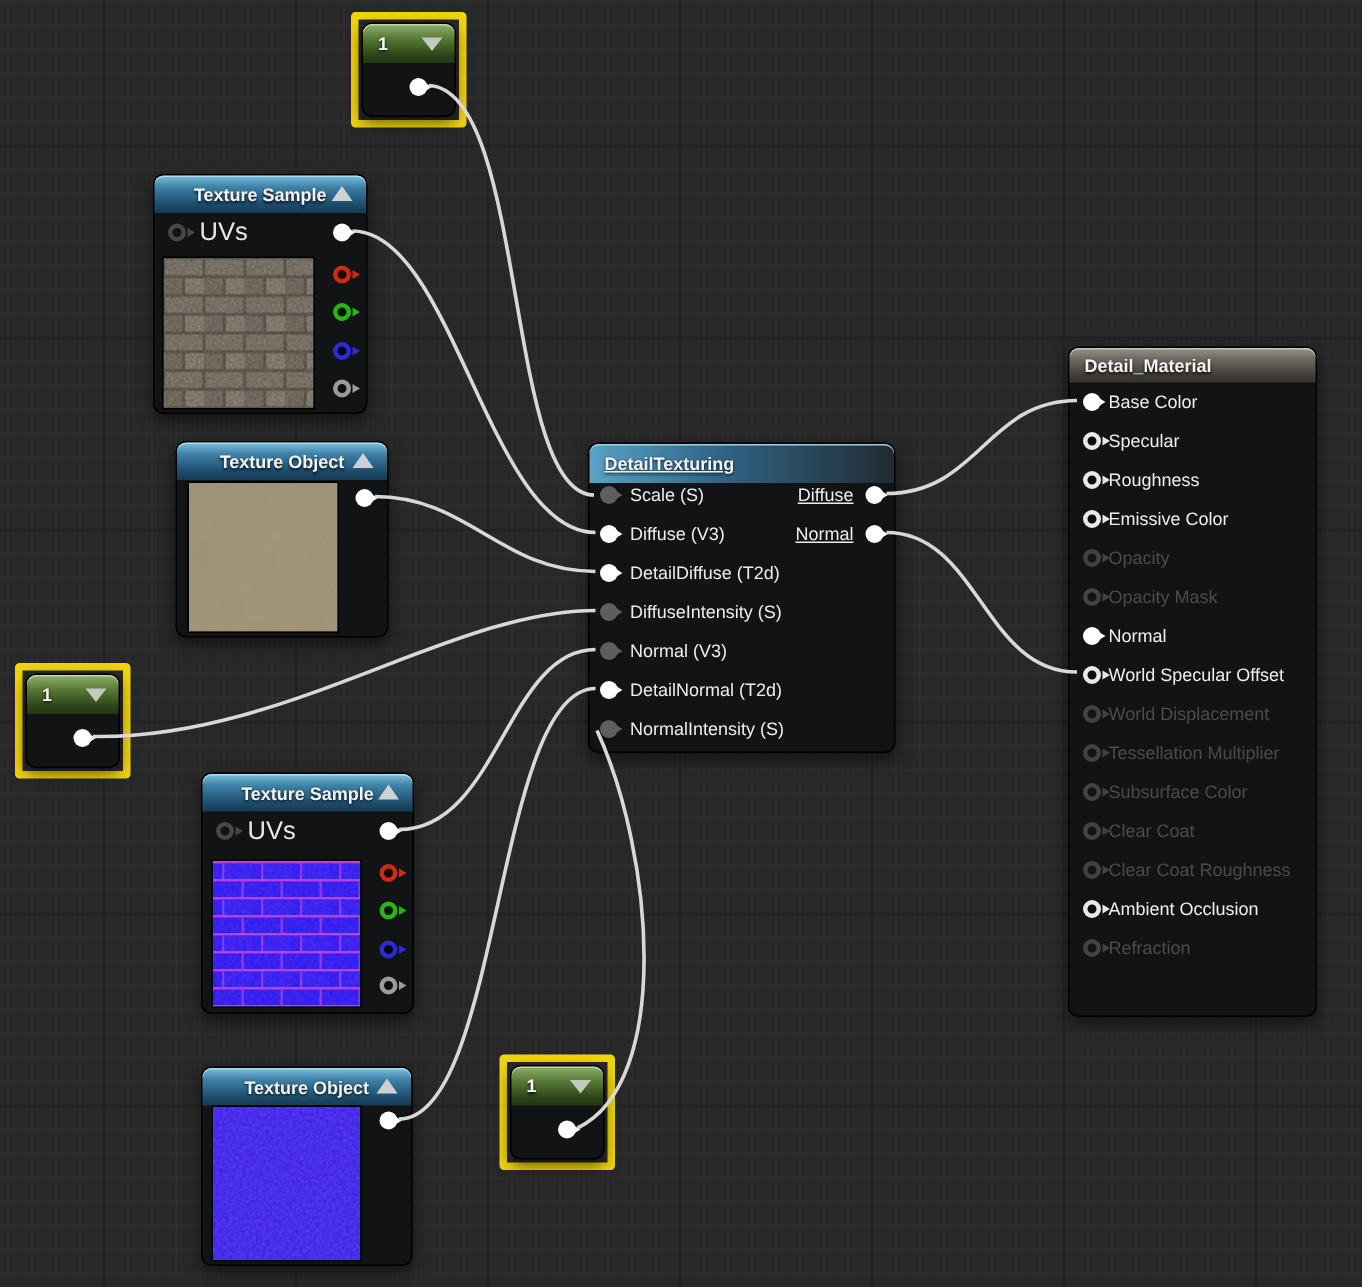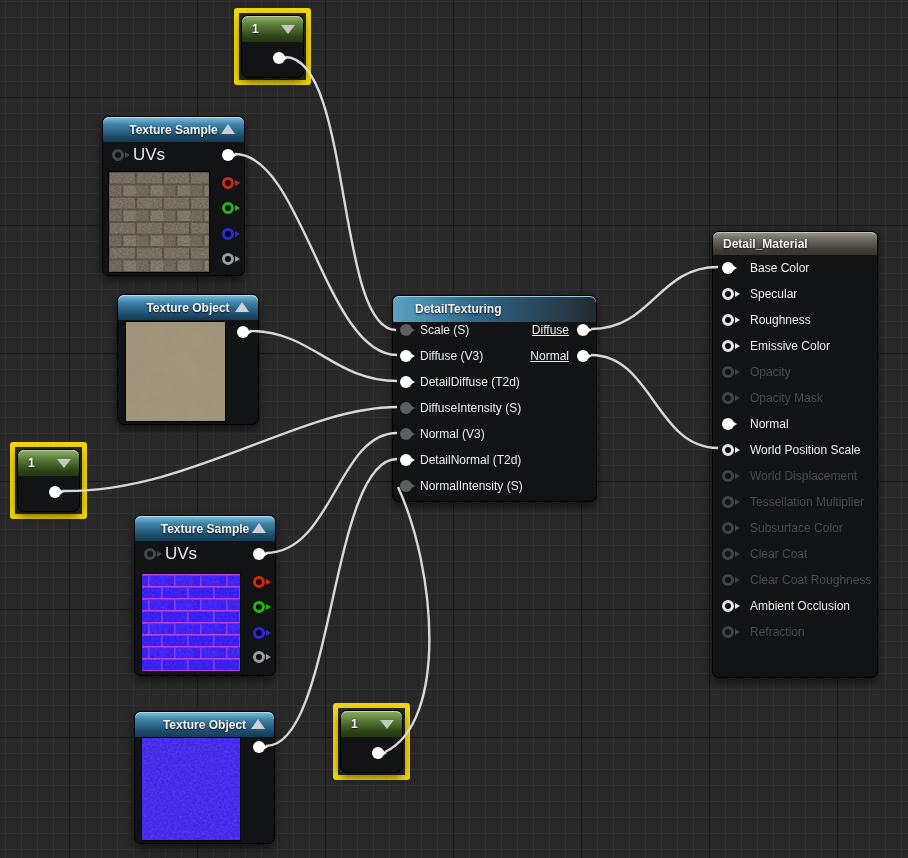--- a/index.html
+++ b/index.html
@@ -21,23 +21,23 @@
     box-shadow:0 4px 10px rgba(0,0,0,.55);
   }
   .hdr{
     position:absolute;left:0;right:0;top:0;display:flex;align-items:center;
     border-radius:6px 6px 0 0;color:#f3f3f3;font-size:12px;font-weight:bold;
     text-shadow:0 1px 2px rgba(0,0,0,.9);
   }
   .hdr-blue{height:25px;justify-content:center;
     background:linear-gradient(180deg,#7fc0e0 0%,#3f83a8 30%,#1d4c6b 78%,#163a52 100%);
     box-shadow:inset 0 1px 0 #aadcf2;}
-  .hdr-fn{height:26px;padding-left:22px;
+  .hdr-fn{height:26px;padding-left:10px;
     background:linear-gradient(90deg,#5aa2c6 0%,#30688a 40%,#222b31 100%);
-    box-shadow:inset 0 1px 0 #9fd0e6;}
+    box-shadow:inset 0 1px 0 #9fd0e6;text-decoration:underline;}
   .hdr-mat{height:23px;padding-left:10px;
     background:linear-gradient(180deg,#9a958c 0%,#6f6b62 30%,#403d36 80%,#36332d 100%);
     box-shadow:inset 0 1px 0 #ccc7bc;}
   .hdr-const{height:26px;padding-left:10px;
     background:linear-gradient(180deg,#90b06c 0%,#5a7e39 35%,#2c4418 80%,#223712 100%);
     box-shadow:inset 0 1px 0 #c0d4a6;}
   .tri-up{position:absolute;right:9px;top:7px;width:0;height:0;
     border-left:7px solid transparent;border-right:7px solid transparent;
     border-bottom:10px solid #ccd1d5;}
   .tri-down{position:absolute;right:8px;top:9px;width:0;height:0;
@@ -58,21 +58,21 @@
   .pin.abs{position:absolute;}
   
   .uvs-row{position:absolute;left:0;right:0;top:27px;height:22px;display:flex;
     align-items:center;padding-left:9px;gap:9px;color:#e8e8e8;font-size:17px;}
   .drow{height:26px;display:flex;align-items:center;padding-left:7px;gap:8px;
     color:#ededed;font-size:12px;}
   .orow{position:absolute;right:0;height:26px;display:flex;align-items:center;
     justify-content:flex-end;gap:8px;padding-right:7px;color:#ededed;font-size:12px;text-decoration:underline;}
   .dt-rows{position:absolute;left:0;right:0;top:21px;}
   .m-rows{position:absolute;left:0;right:0;top:23px;}
-  .mrow{height:26px;display:flex;align-items:center;padding-left:9px;gap:16px;font-size:12px;}
+  .mrow{height:26px;display:flex;align-items:center;padding-left:9px;gap:5px;font-size:12px;}
   .mrow .mlabel{color:#ededed;}
   .mrow.connected .pin{background:#fff;--pc:#fff;}
   .mrow.open .pin{border:3px solid #e8e8e8;background:#0c0c0c;--pc:#e8e8e8;}
   .mrow.disabled .pin{border:3px solid #424242;background:transparent;--pc:#424242;}
   .mrow.disabled .mlabel{color:#4b4b4b;}
   .cval{font-size:12px;font-weight:bold;color:#fff;text-shadow:0 1px 2px #000;}
   .hl{position:absolute;width:77px;height:77px;border:5px solid #f0d40c;border-radius:3px;}
   .thumb{position:absolute;border:1px solid #000;line-height:0;}
   .thumb svg{display:block;}
   .wires{position:absolute;left:0;top:0;pointer-events:none;}
@@ -248,21 +248,21 @@
           <span class="mlabel">Opacity Mask</span>
         </div>
 
         <div class="mrow connected">
           <span class="pin"></span>
           <span class="mlabel">Normal</span>
         </div>
 
         <div class="mrow open">
           <span class="pin"></span>
-          <span class="mlabel">World Position Scale</span>
+          <span class="mlabel">World Specular Offset</span>
         </div>
 
         <div class="mrow disabled">
           <span class="pin"></span>
           <span class="mlabel">World Displacement</span>
         </div>
 
         <div class="mrow disabled">
           <span class="pin"></span>
           <span class="mlabel">Tessellation Multiplier</span>

